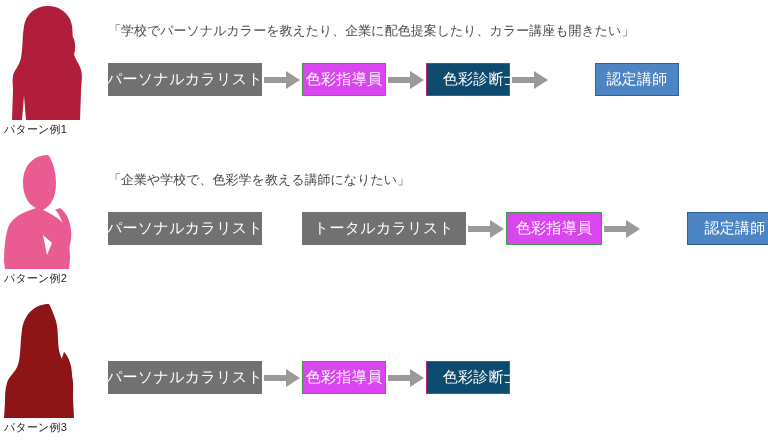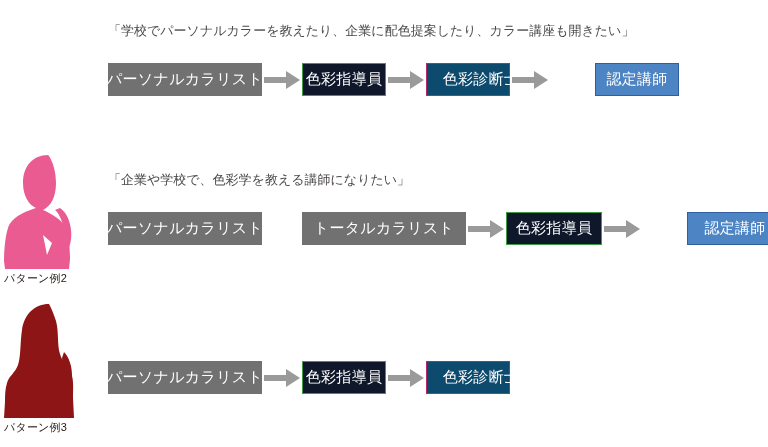--- a/index.html
+++ b/index.html
@@ -43,21 +43,21 @@
     position:absolute;left:108px;top:63px;
     display:flex;align-items:center;
   }
   .node{
     height:33px;box-sizing:border-box;
     display:flex;align-items:center;justify-content:center;
     color:#ffffff;font-size:15px;letter-spacing:.3px;
     white-space:nowrap;
   }
   .node.gray{background:#727171;border:1px solid #727171;}
-  .node.green{background:#0f172a;border:1px solid #3f9a45;}
+  .node.green{background:#d946ef;border:1px solid #3f9a45;}
   .node.pink{background:#0c4a6e;border:1px solid #b32a6a;padding-left:26px;}
   .node.blue{background:#4c84c4;border:1px solid #2f5f9e;margin-left:45px;}
 
   .n-w-wide{width:154px;}
   .n-w-mid{width:164px;}
   .n-w-narrow{width:96px;}
   .n-w-short{width:84px;}
   .gap-wide{width:40px;height:1px;}
 
   .arrow{
@@ -65,20 +65,29 @@
     display:flex;align-items:center;justify-content:center;
   }
   .arrow svg{display:block;}
 </style>
 </head>
 <body>
 
 <div class="board">
 
   <div class="row row-1">
+    <div class="persona">
+      <div class="persona-figure">
+        <svg viewBox="0 0 96 118" xmlns="http://www.w3.org/2000/svg">
+          <path id="p1" fill="#b01e3c" d="M46 2c-13 0-22 8-24 20-2 11-1 22-3 32-2 9-7 12-8 18-1 5 0 10 0 14l-1 30h10l2-24 2 24h54l1-28c0-8 2-15 0-22-2-8-7-11-8-20-1-11 1-22-3-31C64 8 57 2 46 2z"></path>
+          <path fill="#b01e3c" d="M66 28c5 2 8 10 7 18-1 7-4 12-8 13l-2-12z"></path>
+        </svg>
+      </div>
+      <div class="persona-label">パターン例1</div>
+    </div>
 
     <div class="quote">「学校でパーソナルカラーを教えたり、企業に配色提案したり、カラー講座も開きたい」</div>
 
     <div class="flow">
       <div class="node gray n-w-wide">パーソナルカラリスト</div>
       <div class="arrow">
         <svg width="36" height="18" viewBox="0 0 36 18">
             <path fill="#9a9a9a" d="M0 6h22V0l14 9-14 9v-6H0z"></path>
           </svg>
       </div>

